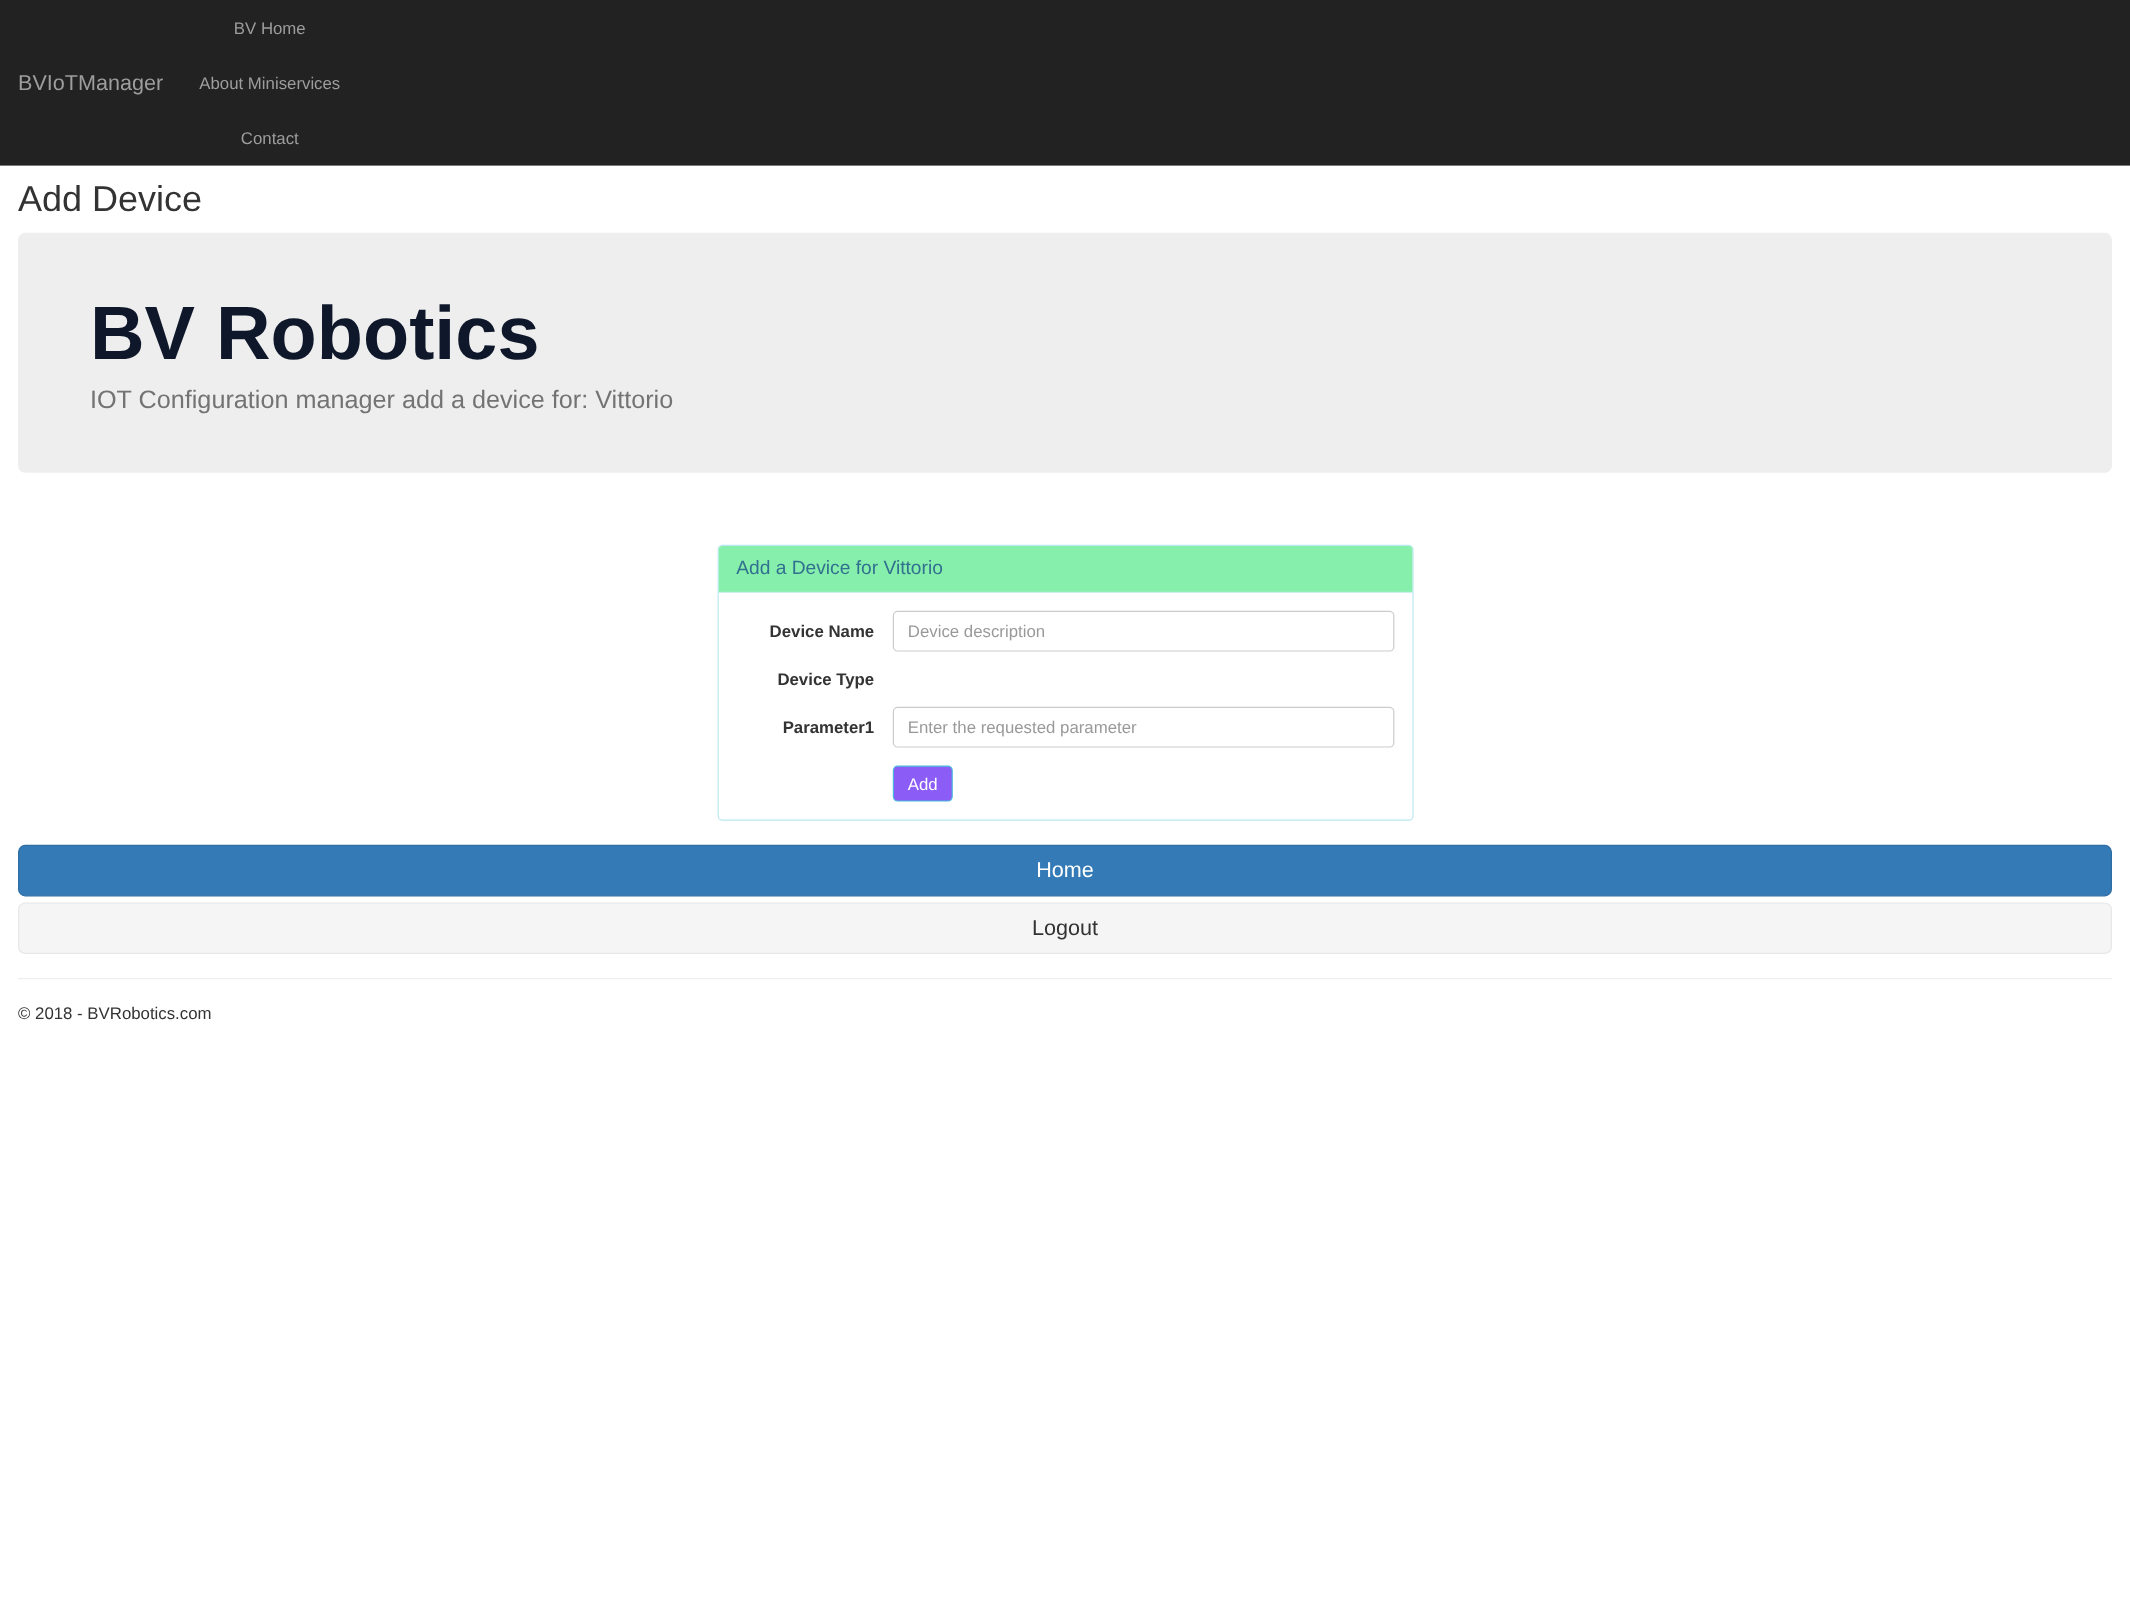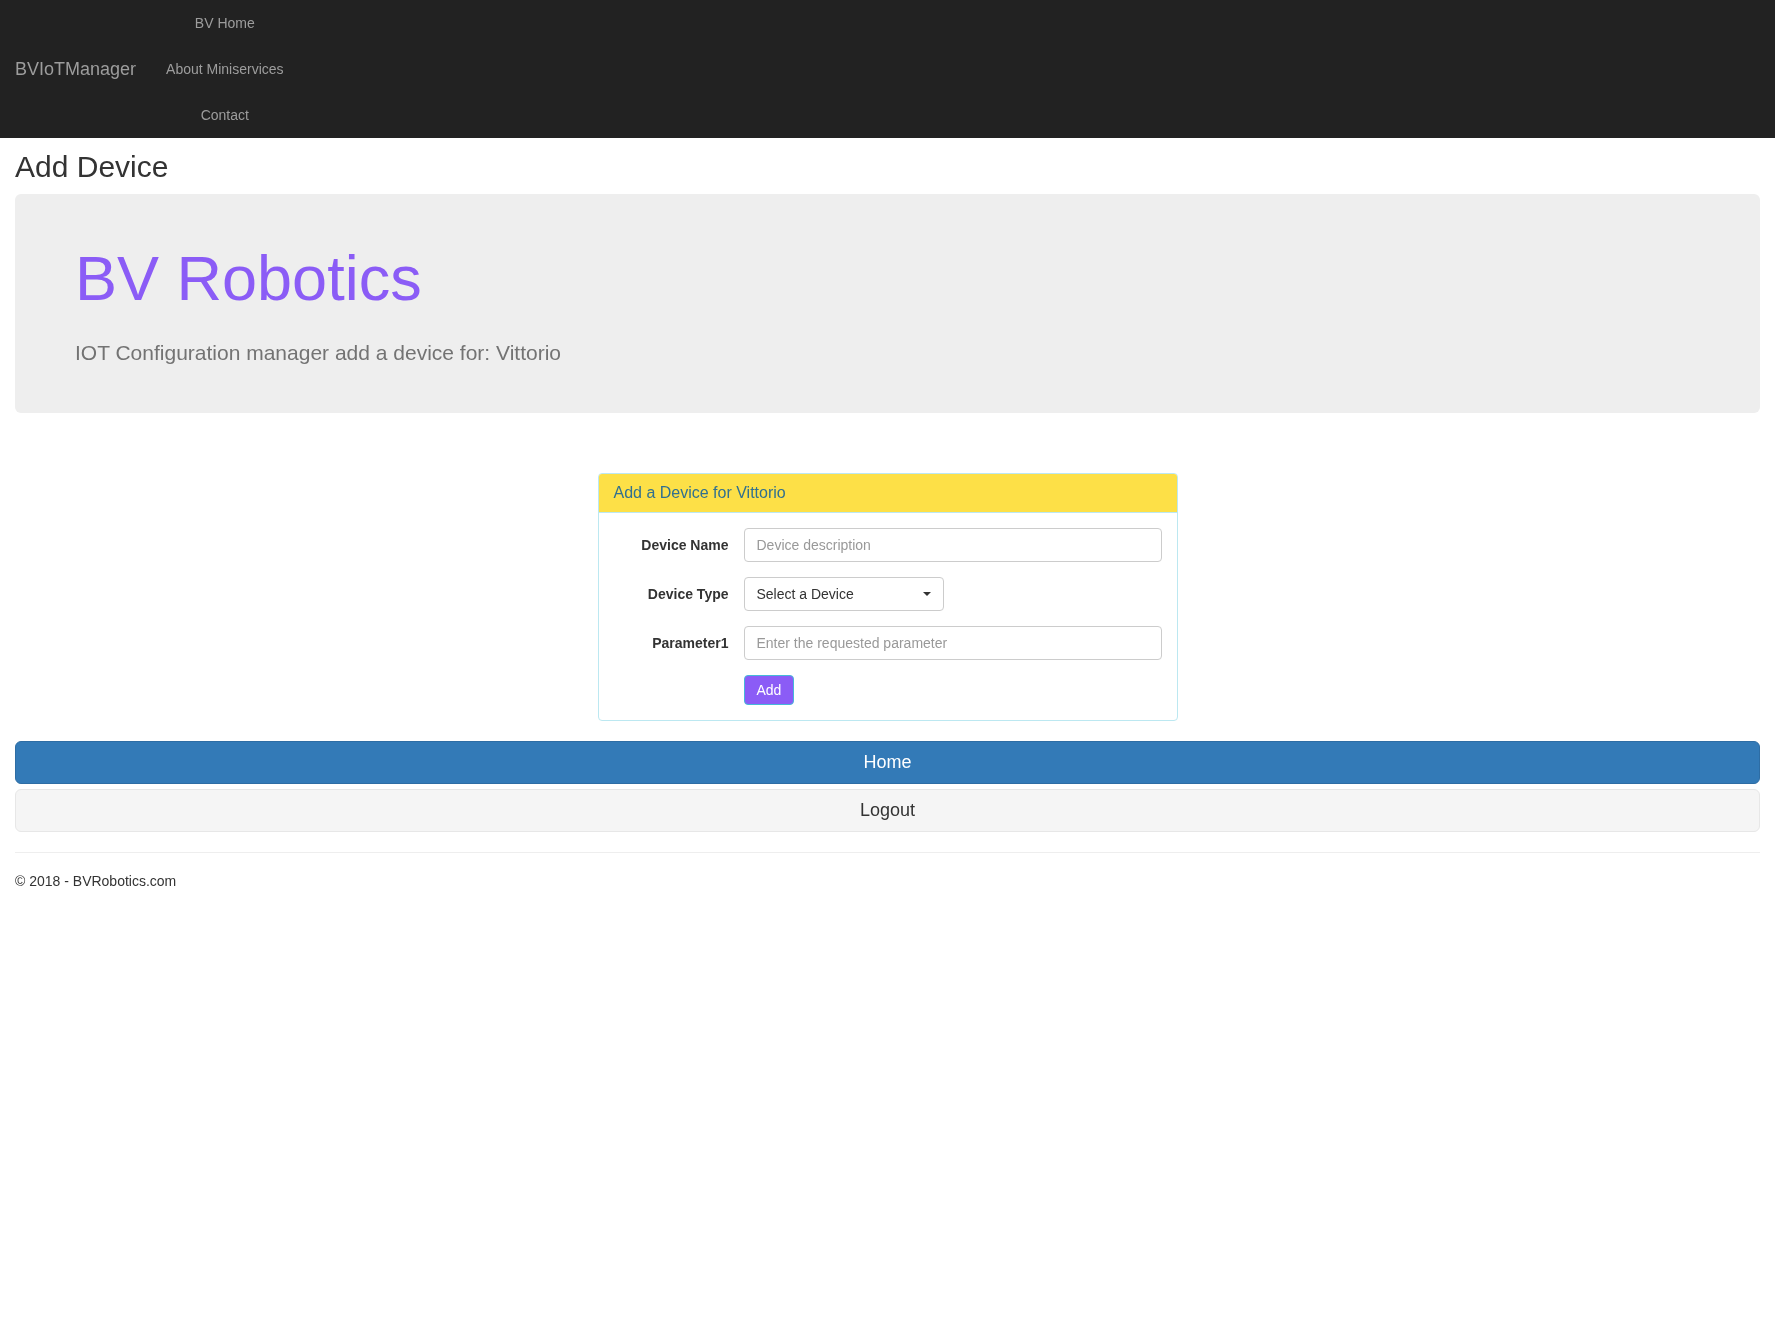--- a/index.html
+++ b/index.html
@@ -51,37 +51,37 @@
       color: #333;
     }
     .jumbotron {
       background: #eee;
       padding: 48px 60px;
       border-radius: 6px;
       margin-bottom: 30px;
     }
     .jumbotron h1 {
       font-size: 63px;
-      font-weight: 400;
-      margin-bottom: 27px;
-      color: #8b5cf6;
+      font-weight: 700;
+      margin-bottom: 8px;
+      color: #0f172a;
     }
     .jumbotron p {
       font-size: 21px;
       font-weight: 200;
       color: #737373;
     }
     .panel {
       max-width: 580px;
       margin: 60px auto 20px;
       border: 1px solid #bce8f1;
       border-radius: 4px;
     }
     .panel-heading {
-      background: #fde047;
+      background: #86efac;
       color: #31708f;
       padding: 10px 15px;
       border-bottom: 1px solid #bce8f1;
       border-top-left-radius: 3px;
       border-top-right-radius: 3px;
       font-size: 16px;
     }
     .panel-body {
       padding: 15px;
     }
@@ -229,26 +229,20 @@
 
       <div class="form-group">
         <label>Device Name</label>
         <div class="control-wrap">
           <input type="text" class="form-control" placeholder="Device description" style="">
         </div>
       </div>
 
       <div class="form-group">
         <label>Device Type</label>
-        <div class="control-wrap">
-          <button type="button" class="dropdown-toggle">
-            <span>Select a Device</span>
-            <span class="caret"></span>
-          </button>
-        </div>
       </div>
 
       <div class="form-group">
         <label>Parameter1</label>
         <div class="control-wrap">
           <input type="text" class="form-control" placeholder="Enter the requested parameter" style="">
         </div>
       </div>
 
       <div class="submit-offset">

